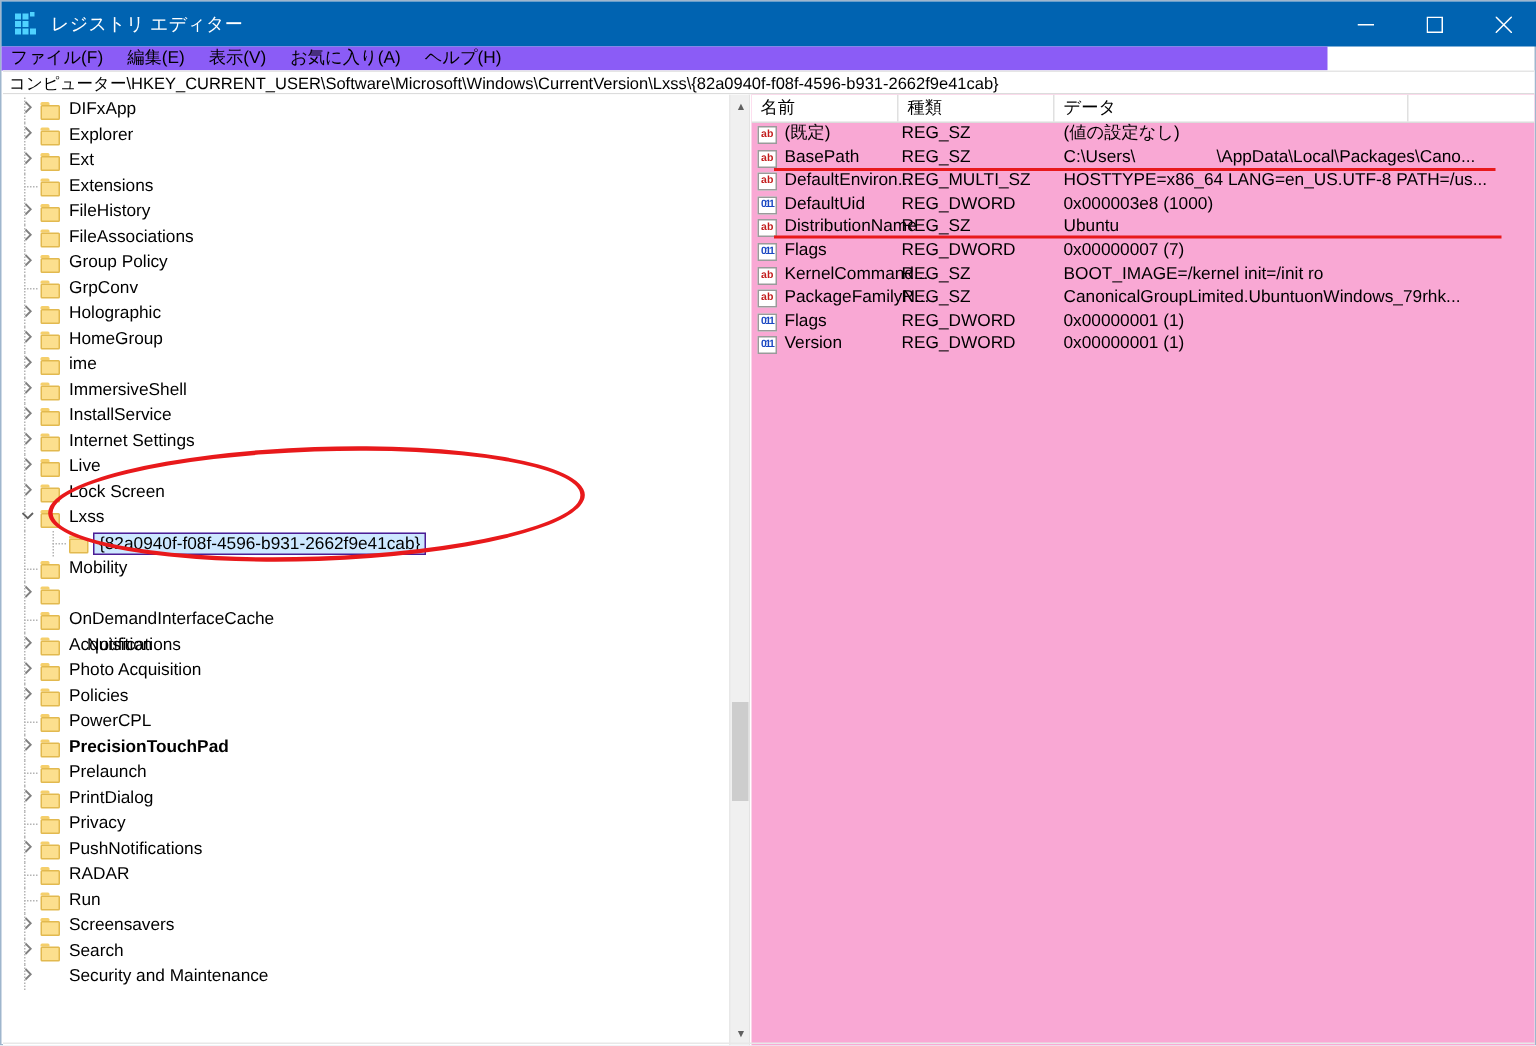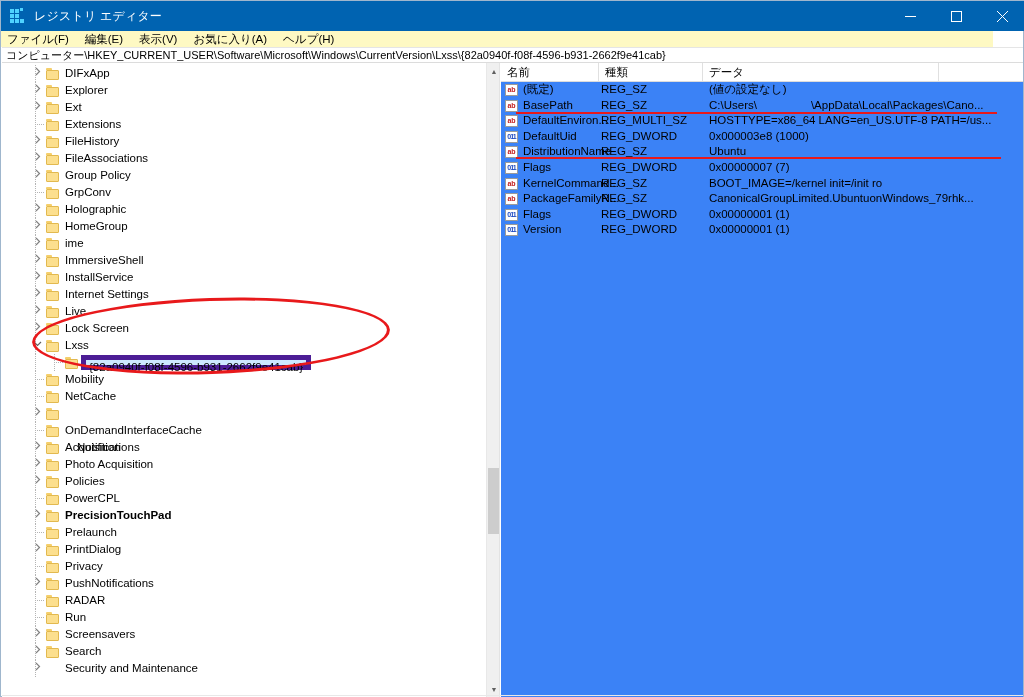--- a/index.html
+++ b/index.html
@@ -22,74 +22,74 @@
   }
   .app-icon{width:16px;height:16px;margin-left:9px;margin-right:8px;position:relative;flex:none;}
   .app-icon i{position:absolute;background:#4fd2ff;display:block;}
   .title-text{color:#ffffff;font-size:12px;letter-spacing:0.2px;}
   .wincontrols{position:absolute;right:0;top:0;height:30px;display:flex;}
   .wc{width:46px;height:30px;display:flex;align-items:center;justify-content:center;color:#fff;font-size:12px;}
   .wc svg{display:block;}
 
   
   .menubar{
-    position:absolute;left:0;top:30px;width:992px;height:16px;
-    background:#fef9c3;display:flex;align-items:center;padding-left:6px;
+    position:absolute;left:0;top:30px;width:884px;height:16px;
+    background:#8b5cf6;display:flex;align-items:center;padding-left:6px;
     box-sizing:border-box;
   }
   .menu-item{font-size:11.5px;color:#000;margin-right:16px;white-space:nowrap;line-height:16px;}
 
   
   .addressbar{
     position:absolute;left:1px;top:46px;width:1021px;height:16px;
     background:#ffffff;border-top:1px solid #e5e5e5;border-bottom:1px solid #dcdcdc;
     box-sizing:border-box;display:flex;align-items:center;
   }
   .addressbar .path{font-size:11px;color:#000;padding-left:4px;white-space:nowrap;overflow:hidden;}
 
   
   .pane-split{position:absolute;left:1px;top:62px;width:1021px;height:634px;background:#fff;}
 
   .tree-pane{
     position:absolute;left:0;top:0;width:498px;height:634px;
     background:#ffffff;overflow:hidden;border-right:1px solid #e3e3e3;
     box-sizing:border-box;
   }
-  .tree-scroll{position:absolute;left:0;top:0;width:568px;height:634px;overflow:hidden;padding-left:19px;}
+  .tree-scroll{position:absolute;left:0;top:0;width:568px;height:634px;overflow:hidden;}
   .tree-inner{position:relative;padding-top:2px;}
 
   .tnode{
     position:relative;height:17px;line-height:17px;white-space:nowrap;
     font-size:11.5px;color:#000;
   }
   .tnode .twist{
     position:absolute;width:16px;height:17px;text-align:center;color:#767676;font-size:9px;line-height:17px;
   }
   .tnode .guide-v{position:absolute;border-left:1px dotted #b4b4b4;}
   .tnode .guide-h{position:absolute;border-top:1px dotted #b4b4b4;}
   .folder{
     position:absolute;width:14px;height:12px;top:3px;
   }
   .folder .tab{position:absolute;left:0;top:0;width:6px;height:2px;background:#f5cf6b;border-radius:1px 1px 0 0;}
   .folder .body{position:absolute;left:0;top:1.5px;width:13px;height:10px;background:#fcdf8e;border:1px solid #e2b94f;box-sizing:border-box;border-radius:1px;}
   .tlabel{position:absolute;white-space:nowrap;}
-  .tnode.selected .tlabel{background:#cde8ff;border:5px solid #4c1d95;padding:0 3px;margin-left:-3px;line-height:15px;height:15px;top:1px;box-sizing:border-box;}
+  .tnode.selected .tlabel{background:#cde8ff;border:1px solid #4c1d95;padding:0 3px;margin-left:-3px;line-height:15px;height:15px;top:1px;box-sizing:border-box;}
 
   
   .vscroll{
     position:absolute;top:0;width:14px;height:634px;background:#f0f0f0;border-left:1px solid #e8e8e8;box-sizing:border-box;
   }
   .vscroll .arrow{position:absolute;left:0;width:14px;height:16px;display:flex;align-items:center;justify-content:center;color:#606060;font-size:7px;}
   .vscroll .arrow.up{top:0;}
   .vscroll .arrow.down{bottom:0;}
   .vscroll .thumb{position:absolute;left:1px;width:12px;background:#cdcdcd;}
 
   
   .val-pane{
-    position:absolute;left:499px;top:0;width:522px;height:634px;background:#3b82f6;overflow:hidden;
+    position:absolute;left:499px;top:0;width:522px;height:634px;background:#f9a8d4;overflow:hidden;
   }
   .val-header{
     position:absolute;left:0;top:0;width:522px;height:19px;background:#ffffff;
     border-bottom:1px solid #dcdcdc;box-sizing:border-box;
   }
   .hcell{position:absolute;top:0;height:18px;line-height:18px;font-size:11.5px;color:#000;padding-left:6px;box-sizing:border-box;border-right:1px solid #e0e0e0;}
   .val-rows{position:absolute;left:0;top:19px;width:522px;}
   .vrow{position:relative;height:15.6px;line-height:15.6px;font-size:11.5px;white-space:nowrap;}
   .vicon{position:absolute;left:4px;top:2px;width:13px;height:12px;border:1px solid #9a9a9a;background:#fff;box-sizing:border-box;
          font-size:7px;line-height:10px;text-align:center;font-weight:bold;}
@@ -361,29 +361,20 @@
               <div class="guide-v" style="left: 14px; top: 0px; height: 17px;"></div>
               <div class="guide-h" style="left: 14px; top: 8px; width: 9px;"></div>
               <div class="folder" style="left: 25px;">
                 <span class="tab"></span>
                 <span class="body"></span>
               </div>
               <div class="tlabel" style="left: 44px;">Mobility</div>
             </div>
             <div class="tnode">
               <div class="guide-v" style="left: 14px; top: 0px; height: 17px;"></div>
-              <div class="guide-h" style="left: 14px; top: 8px; width: 9px;"></div>
-              <div class="folder" style="left: 25px;">
-                <span class="tab"></span>
-                <span class="body"></span>
-              </div>
-              <div class="tlabel" style="left: 44px;">NetCache</div>
-            </div>
-            <div class="tnode">
-              <div class="guide-v" style="left: 14px; top: 0px; height: 17px;"></div>
               <div class="twist" style="left: 8px;"><svg width="9" height="9" viewBox="0 0 9 9">
                   <path d="M3 1 L6.5 4.5 L3 8" stroke="#808080" stroke-width="1.2" fill="none"></path>
                 </svg></div>
               <div class="folder" style="left: 25px;">
                 <span class="tab"></span>
                 <span class="body"></span>
               </div>
               <div class="tlabel" style="left: 56px; margin-top: 34px;">Notifications</div>
             </div>
             <div class="tnode">

